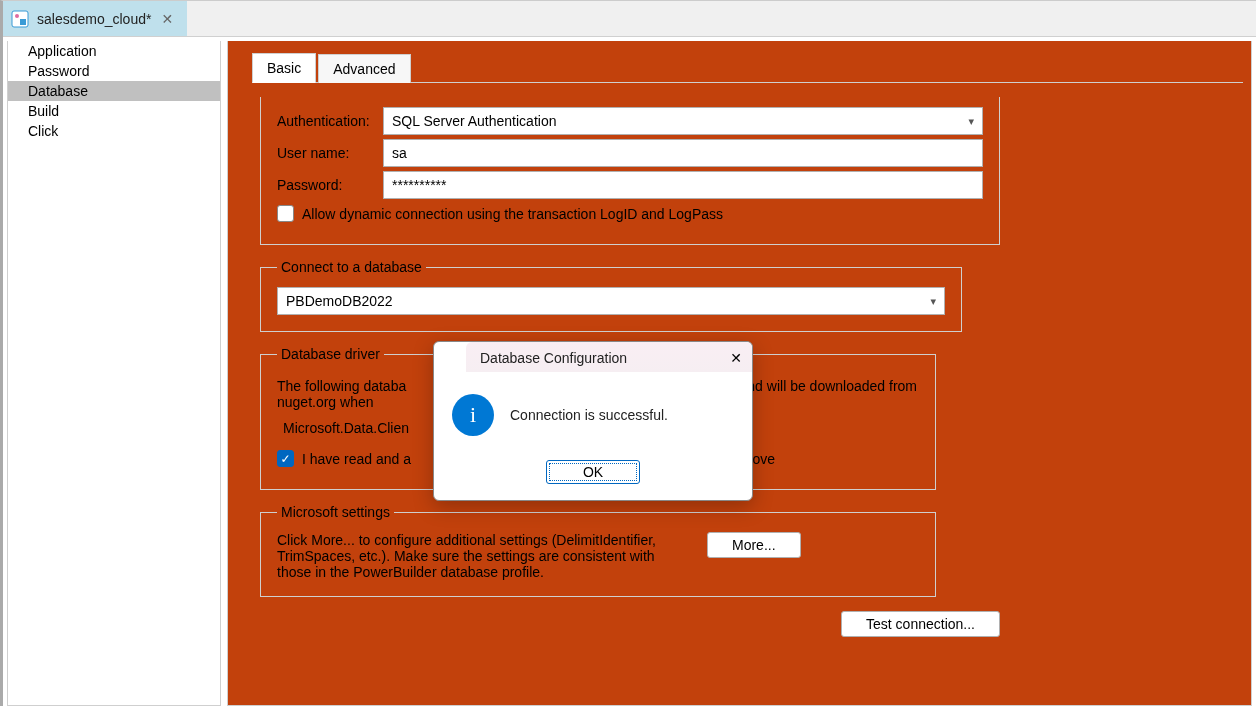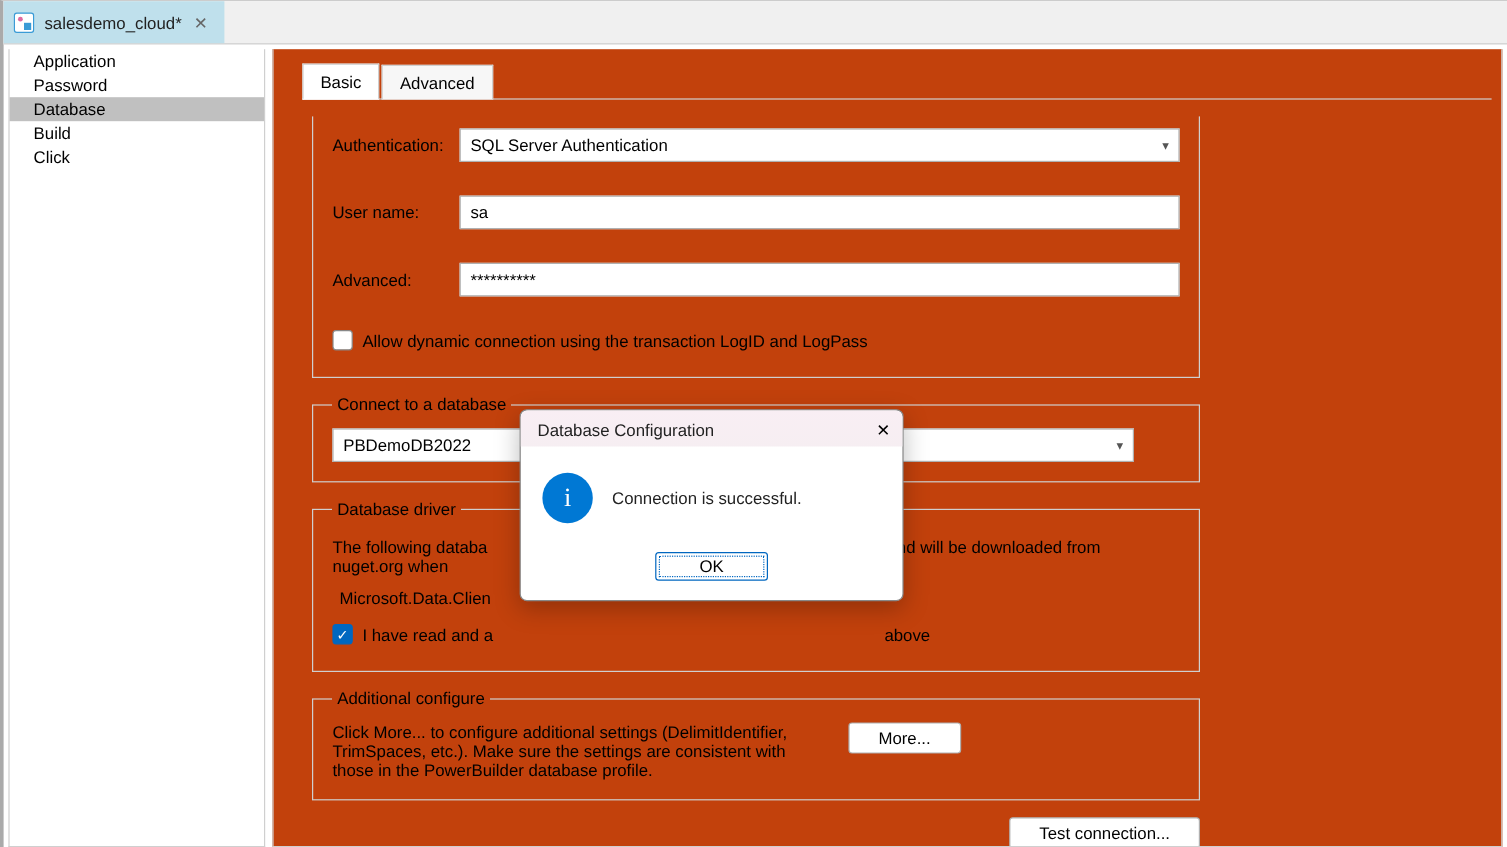--- a/index.html
+++ b/index.html
@@ -90,21 +90,21 @@
   .inner-tab.active {
     background: #fff;
     border-bottom: 1px solid #fff;
   }
   .panel {
     padding: 14px 8px 8px 8px;
   }
   .form-row {
     display: flex;
     align-items: center;
-    margin-bottom: 28px;
+    margin-bottom: 4px;
   }
   .form-row label {
     width: 120px;
   }
   .form-row .control {
     flex: 0 0 600px;
   }
   input[type=text], input[type=password], .select {
     width: 100%;
     height: 28px;
@@ -140,21 +140,21 @@
   .chk.checked {
     background: #0067c0;
     border-color: #0067c0;
     color: #fff;
     font-size: 12px;
   }
   fieldset.groupbox {
     border: 1px solid #cfcfcf;
     margin: 14px 0 0 0;
     padding: 12px 16px 16px 16px;
-    width: 740px;
+    width: 676px;
   }
   fieldset.groupbox legend {
     padding: 0 4px;
     color: #000;
   }
   .auth-block {
     border: 1px solid #cfcfcf;
     border-top: none;
     padding: 10px 16px 16px 16px;
     width: 740px;
@@ -189,21 +189,21 @@
     background: #fff;
     border: 1px solid #888;
     border-radius: 6px;
     box-shadow: 0 6px 20px rgba(0,0,0,.25);
     z-index: 100;
   }
   .dialog-titlebar {
     display:flex; justify-content: space-between; align-items:center;
     padding: 8px 10px 6px 14px;
     background: linear-gradient(#f9eef4, #f6eef2);
-    border-top-left-radius: 6px; border-top-right-radius: 6px;
+    border-top-left-radius: 6px; border-top-right-radius: 6px; margin-left: 32px;
   }
   .dialog-title { color: #222; }
   .dialog-close { cursor:pointer; font-size:14px; }
   .dialog-body {
     display:flex; align-items:center; gap: 16px;
     padding: 22px 18px 18px 18px;
   }
   .info-circle {
     width: 42px; height:42px; border-radius:50%;
     background:#0078d4; color:#fff;
@@ -274,21 +274,21 @@
               </div>
             </div>
           </div>
           <div class="form-row">
             <label>User name:</label>
             <div class="control">
               <input type="text" value="sa" style="">
             </div>
           </div>
           <div class="form-row">
-            <label>Advanced:</label>
+            <label>Password:</label>
             <div class="control">
               <input type="text" value="**********" style="">
             </div>
           </div>
           <div class="checkbox-row">
             <div class="chk"></div>
             <span>Allow dynamic connection using the transaction LogID and LogPass</span>
           </div>
         </div>
 
@@ -310,21 +310,21 @@
           <div class="driver-name">Microsoft.Data.Clien</div>
           <div class="checkbox-row">
             <div class="chk checked">✓</div>
             <span>I have read and a</span>
             <span style="display:inline-block;width:310px;"></span>
             <span>above</span>
           </div>
         </fieldset>
 
         <fieldset class="groupbox">
-          <legend>Additional configure</legend>
+          <legend>Microsoft settings</legend>
           <div class="settings-row">
             <div class="settings-text">Click More... to configure additional settings (DelimitIdentifier, TrimSpaces, etc.). Make sure the settings are consistent with those in the PowerBuilder database profile.</div>
             <button class="win-btn">More...</button>
           </div>
         </fieldset>
 
         <div class="btn-row-right">
           <button class="win-btn">Test connection...</button>
         </div>
       </div>

